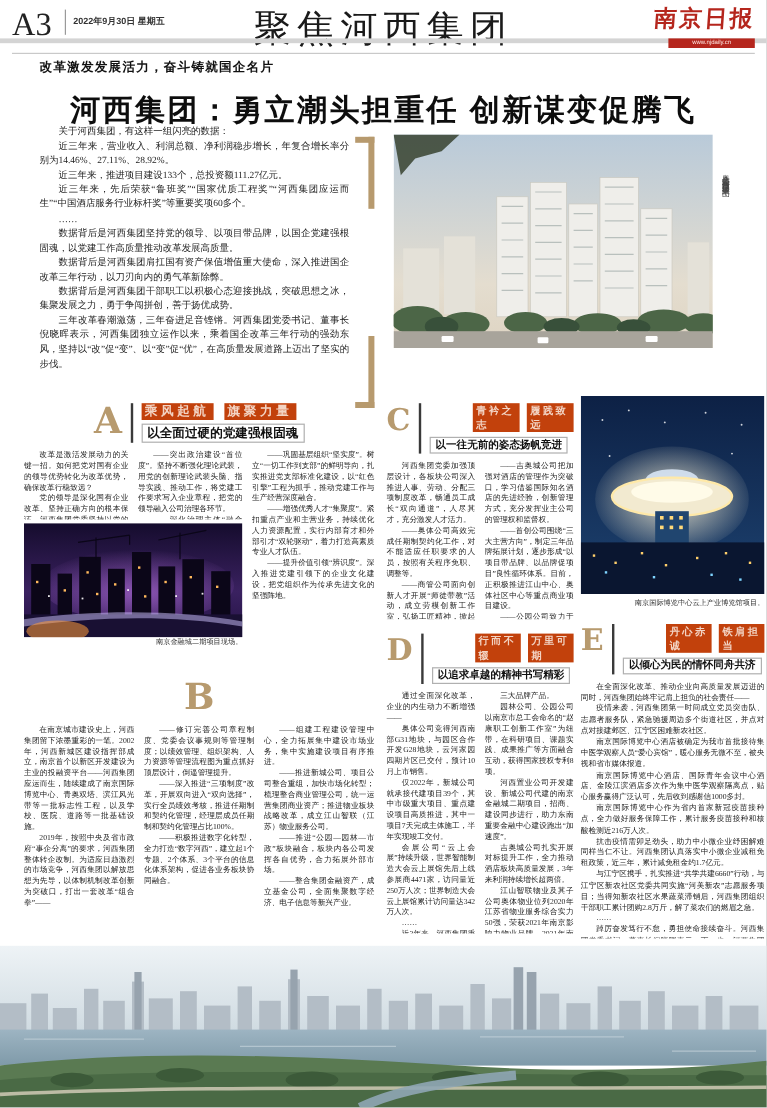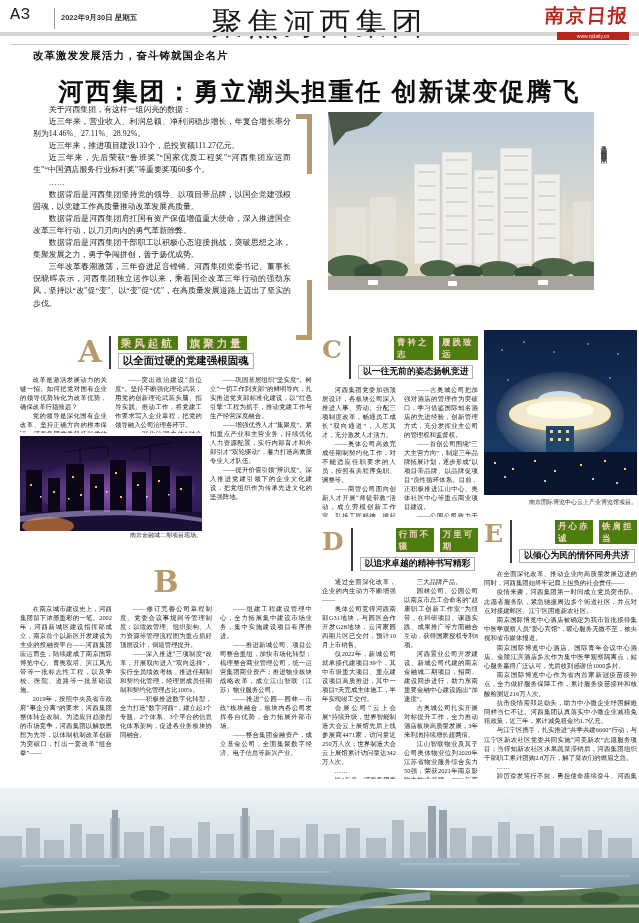--- a/index.html
+++ b/index.html
@@ -1,20 +1,20 @@
 <!DOCTYPE html>
 <html><head>
 <meta charset="utf-8">
 <style>
   * { margin:0; padding:0; box-sizing:border-box; }
   body { background:#888; font-family:"Liberation Serif", serif; }
   .page { position:relative; width:639px; height:923px; margin:0 auto; background:#ffffff; overflow:hidden; }
 
   
-  .pageno { position:absolute; left:10px; top:5px; font-size:17px; color:#222; font-family:Liberation Mono, monospace;text-align:center; }
+  .pageno { position:absolute; left:10px; top:5px; font-size:27px; color:#222; font-family:Liberation Serif, serif;text-align:center; }
   .pageno-sep { position:absolute; left:54px; top:8px; height:21px; border-left:1px solid #9a9a9a; }
   .date { position:absolute; left:61px; top:13px; font-size:7.5px; color:#333; font-family:"Liberation Sans", sans-serif; font-weight:bold; }
   .folio-title { position:absolute; left:0; right:0; top:3px; text-align:center; font-size:31px; font-weight:normal; letter-spacing:5px; color:#1a1a1a; }
   .masthead { position:absolute; right:10px; top:3px; font-size:19px; font-weight:bold; color:#b5261d; letter-spacing:2px; transform:skewX(-4deg); }
   .gray-band { position:absolute; left:0; top:32px; width:100%; height:4px; background:#d4d4d4; }
   .url-bar { position:absolute; right:10px; top:32px; width:72px; height:8px; background:#b5261d; color:#ffe9e4; font-size:5px; line-height:8px; text-align:center; font-family:"Liberation Sans", sans-serif; }
   .top-rule { position:absolute; left:10px; right:10px; top:44px; border-top:1px solid #c9c9c9; }
   .kicker { position:absolute; left:33px; top:49px; font-size:10.5px; font-weight:bold; color:#111; font-family:"Liberation Sans", sans-serif; letter-spacing:1px; }
   .headline { position:absolute; left:0; right:0; top:75px; text-align:center; font-size:25px; font-weight:900; color:#0d0d0d; font-family:"Liberation Sans", sans-serif; letter-spacing:2px; }
 
@@ -30,21 +30,21 @@
   .vcaption { position:absolute; left:599px; top:140px; height:165px; writing-mode:vertical-rl; font-size:6.5px; color:#444; letter-spacing:1px; }
   .caption { font-size:6px; color:#333; text-align:right; }
   .expo-caption { position:absolute; left:484px; top:498px; width:153px; }
 
   
   .section { position:absolute; }
   .sec-head { display:flex; justify-content:center; align-items:flex-start; gap:7px; margin-bottom:6px; }
   .sec-letter { font-family:"DejaVu Serif", serif; font-size:30px; font-weight:bold; color:#b79a6e; line-height:32px; }
   .sec-titles { border-left:2px solid #3a3a3a; padding-left:7px; }
   .tags { display:flex; gap:9px; }
-  .tag { display:inline-block; background:#4d7c0f; color:#f3d4c4; font-weight:bold; padding:0 3px; letter-spacing:3px; font-size:10.5px; line-height:14px; font-family:"Liberation Sans", sans-serif; }
+  .tag { display:inline-block; background:#c2410c; color:#f3d4c4; font-weight:bold; padding:0 3px; letter-spacing:3px; font-size:10.5px; line-height:14px; font-family:"Liberation Sans", sans-serif; }
   .sec-sub { display:inline-block; font-weight:bold; font-size:10.5px; color:#111; border:1px solid #b0b0b0; padding:0 4px; margin-top:3px; font-family:"Liberation Sans", sans-serif; }
   .narrow .tag { font-size:8.5px; letter-spacing:2px; line-height:12px; }
   .narrow .tags { gap:6px;padding-left:36px; }
   .narrow .sec-sub { font-size:8.8px; }
   .narrow .sec-letter { font-size:25px; line-height:27px; }
 
   .cols { display:flex; gap:8px; }
   .col { flex:1; overflow:hidden; }
   .col p { text-indent:2em; font-size:6.4px; line-height:9px; color:#222; text-align:justify; }
   .a-leftwrap { width:182px; flex:none; display:flex; flex-direction:column; }

